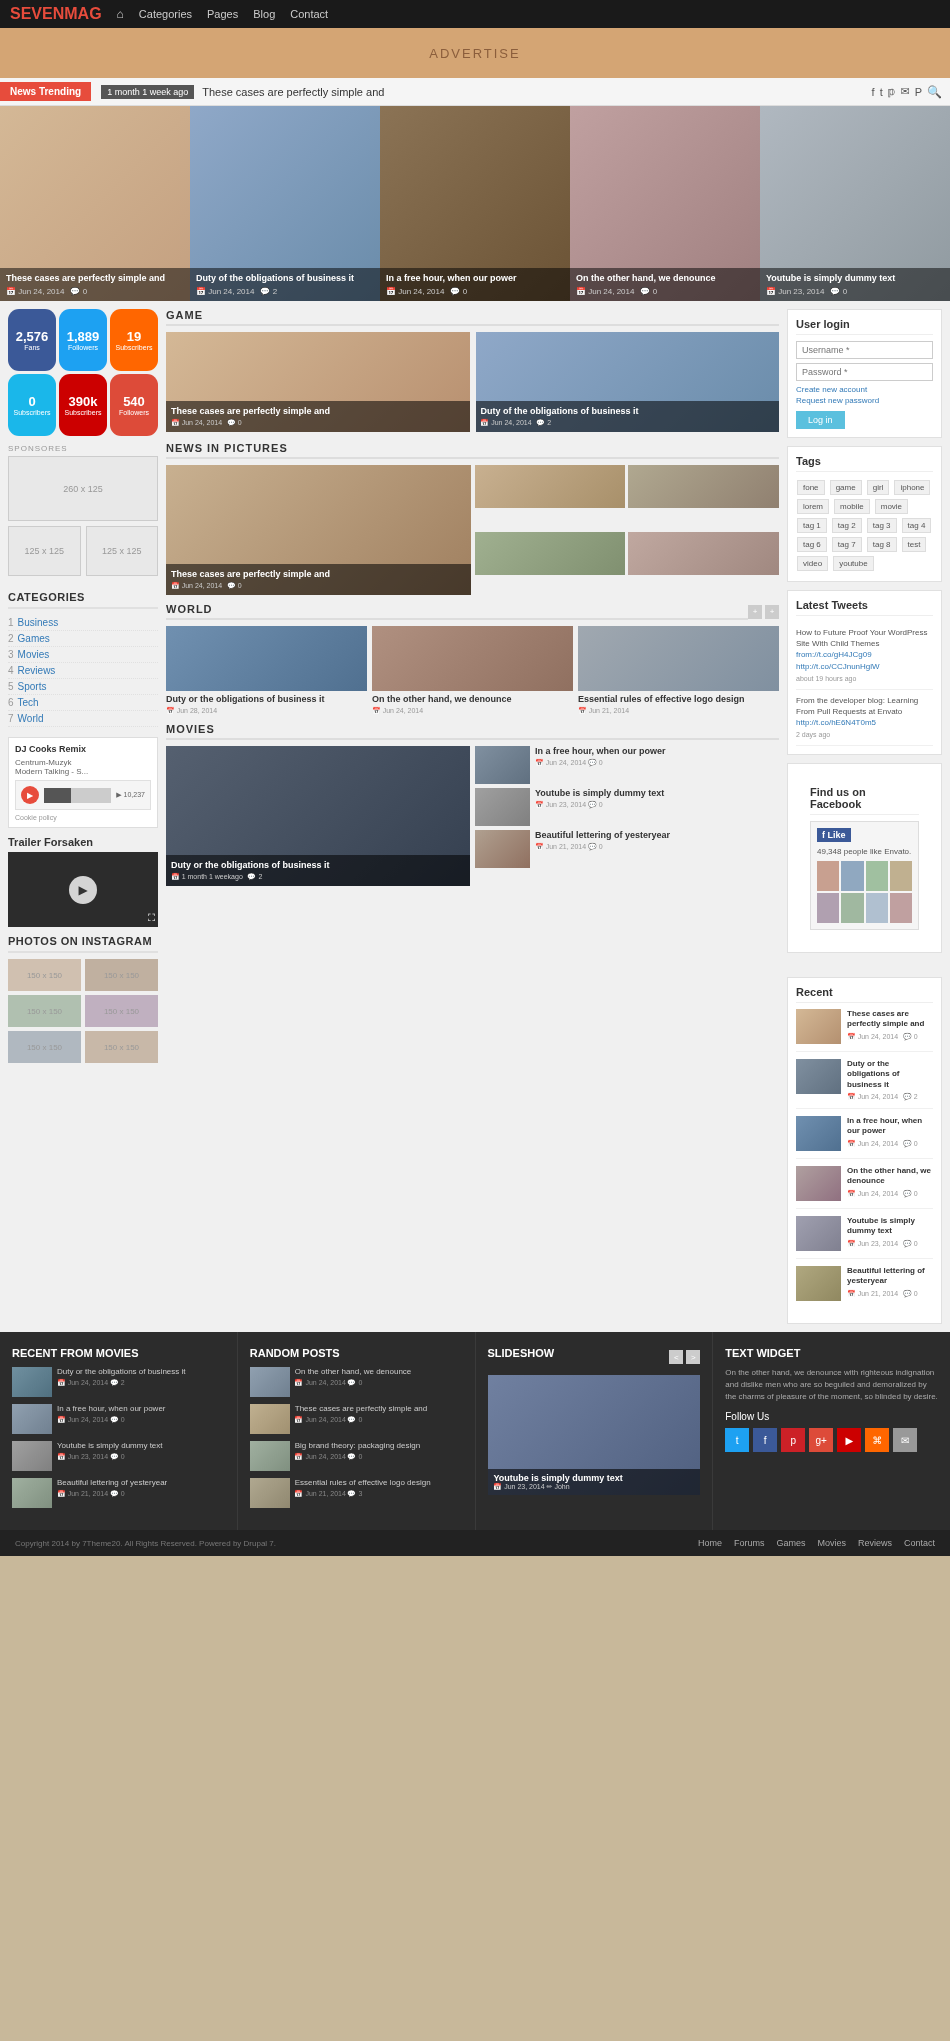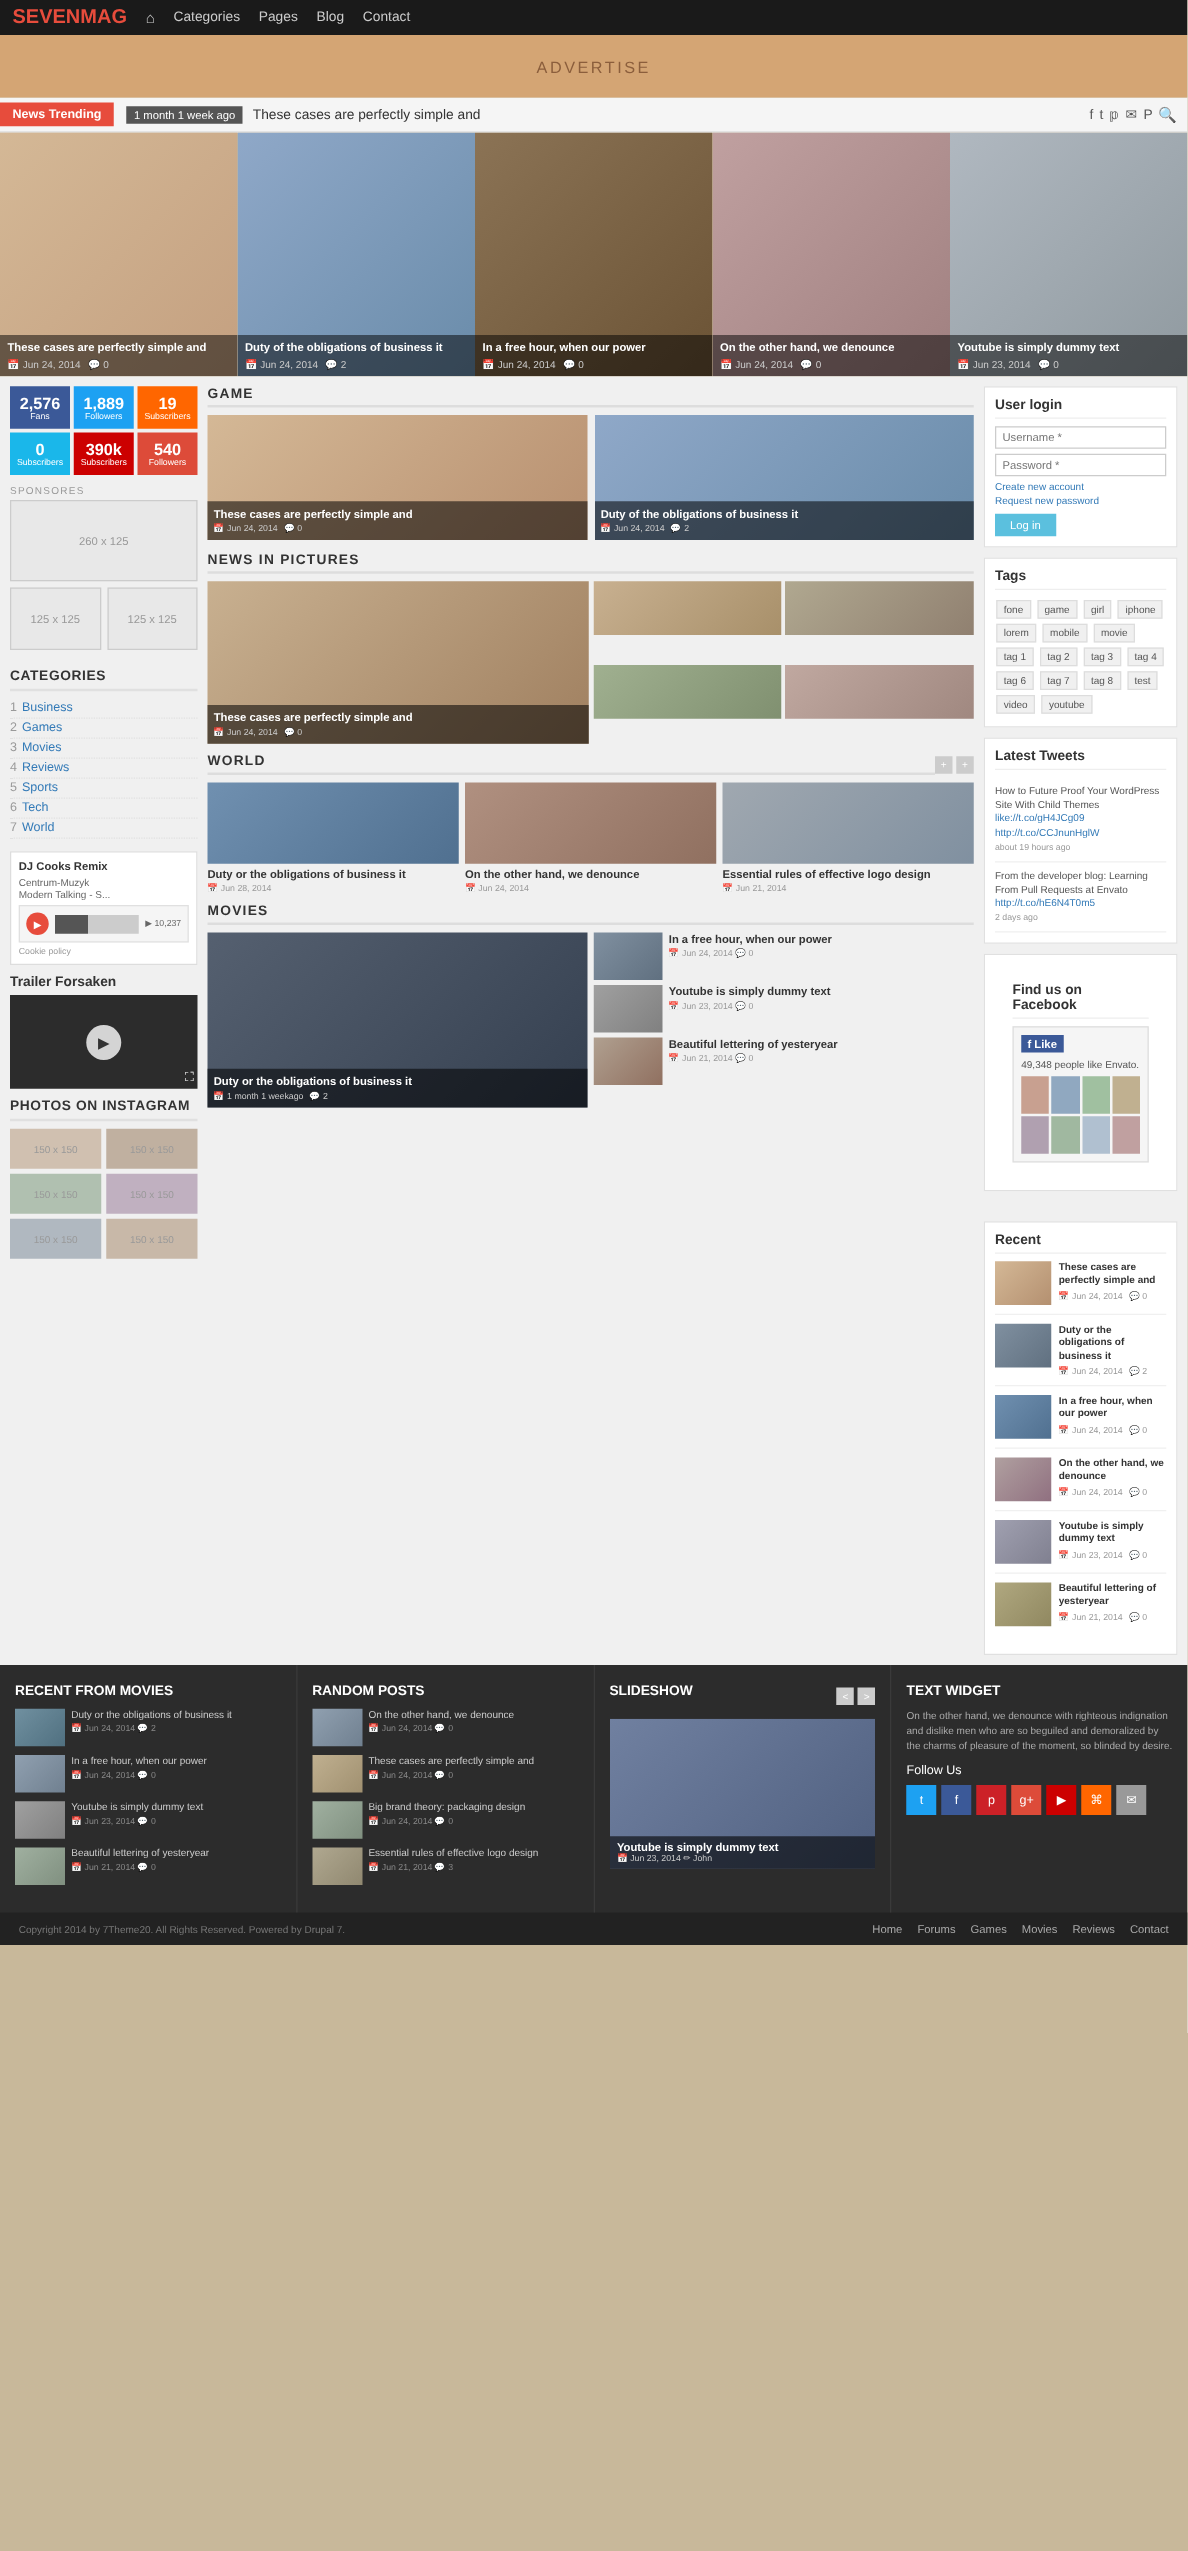--- a/index.html
+++ b/index.html
@@ -40,21 +40,21 @@
     .hero-meta { color: #ccc; font-size: 8px; display: flex; gap: 6px; align-items: center; }
     
     
     .three-col { display: flex; gap: 8px; padding: 8px; background: #f0f0f0; }
     .left-sidebar { width: 150px; flex-shrink: 0; }
     .main-content { flex: 1; }
     .right-sidebar { width: 155px; flex-shrink: 0; }
     
     
     .social-boxes { display: grid; grid-template-columns: 1fr 1fr 1fr; gap: 3px; margin-bottom: 8px; }
-    .social-box { padding: 6px 4px; text-align: center; color: white; }
+    .social-box { padding: 20px 4px; text-align: center; color: white; border-radius: 11px; }
     .social-box.facebook { background: #3b5998; }
     .social-box.twitter { background: #1da1f2; }
     .social-box.rss { background: #ff6600; }
     .social-box.vimeo { background: #1ab7ea; }
     .social-box.youtube-sub { background: #cc0000; }
     .social-box.google { background: #dd4b39; }
     .social-box-count { font-size: 13px; font-weight: bold; display: block; }
     .social-box-label { font-size: 7px; display: block; }
     
     
@@ -592,21 +592,21 @@
         <span class="tag-item">tag 8</span>
         <span class="tag-item">test</span>
         <span class="tag-item">video</span>
         <span class="tag-item">youtube</span>
       </div>
     </div>
 
     <div class="tweets-widget">
       <div class="login-title">Latest Tweets</div>
       <div class="tweet-item">
-        <span>How to Future Proof Your WordPress Site With Child Themes</span> <a class="tweet-link">like://t.co/gH4JCg09</a> <a class="tweet-link">http://t.co/CCJnunHglW</a>
+        <span>How to Future Proof Your WordPress Site With Child Themes</span> <a class="tweet-link">from://t.co/gH4JCg09</a> <a class="tweet-link">http://t.co/CCJnunHglW</a>
         <span class="tweet-time">about 19 hours ago</span>
       </div>
       <div class="tweet-item">
         <span>From the developer blog: Learning From Pull Requests at Envato</span> <a class="tweet-link">http://t.co/hE6N4T0m5</a>
         <span class="tweet-time">2 days ago</span>
       </div>
     </div>
 
     <div class="fb-widget">
       <div class="login-title">Find us on Facebook</div>

